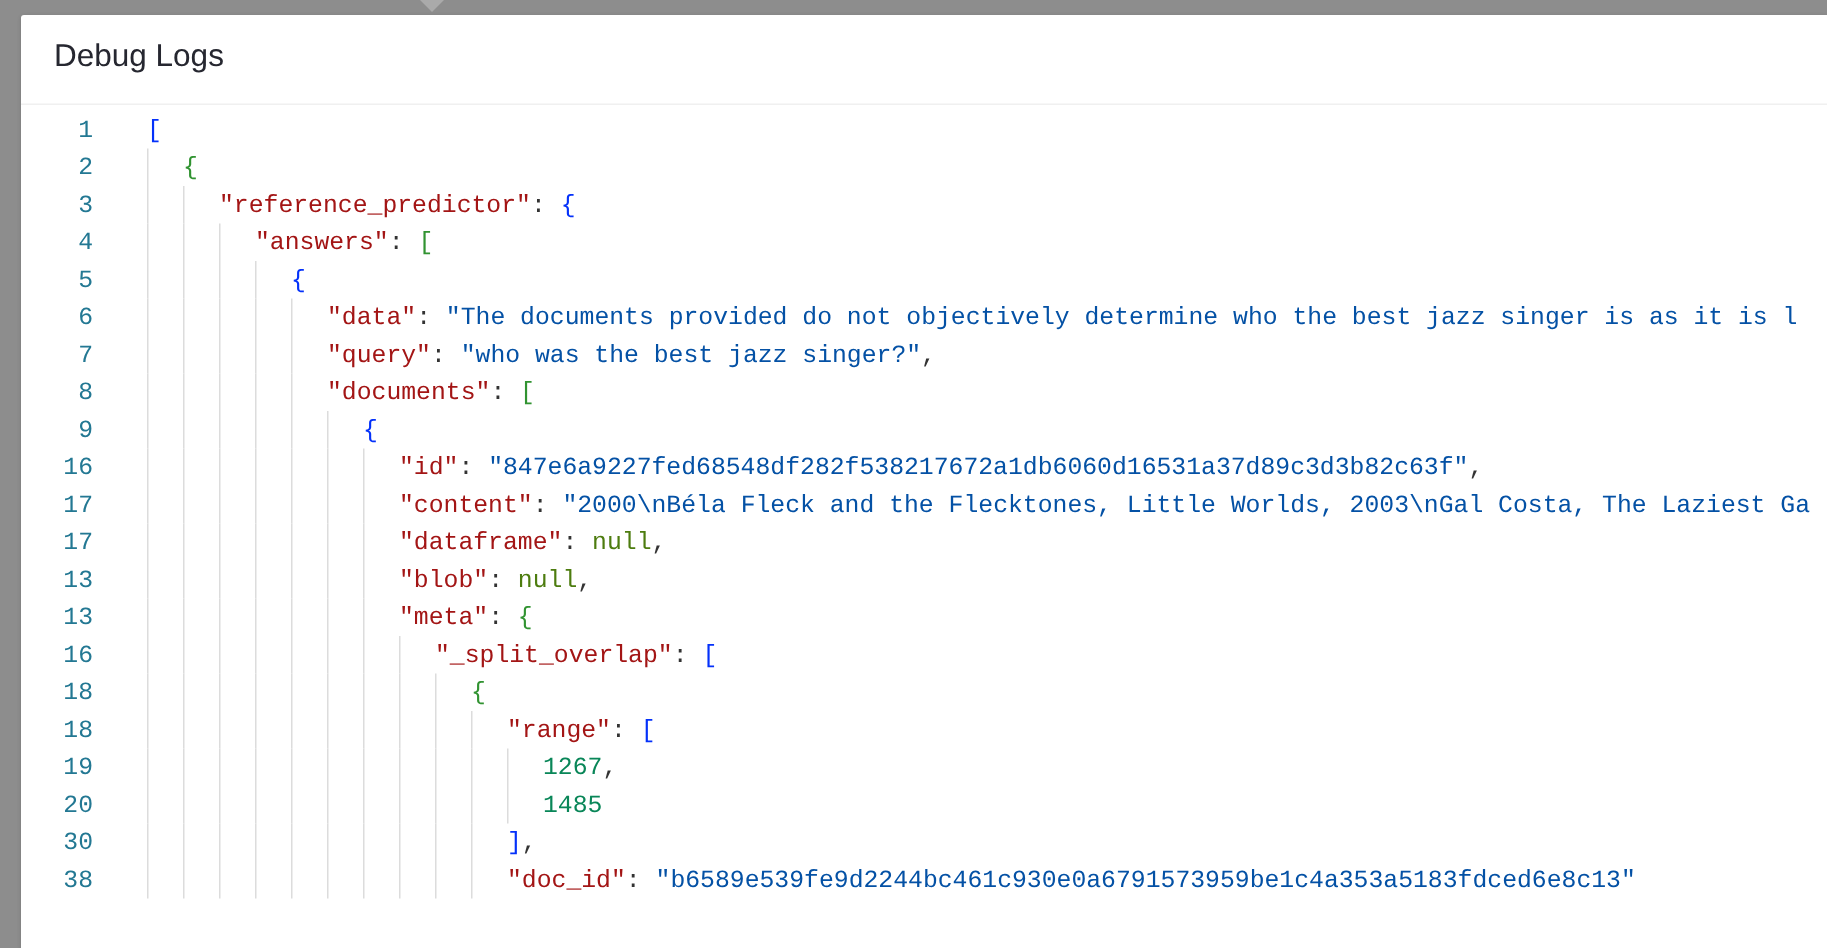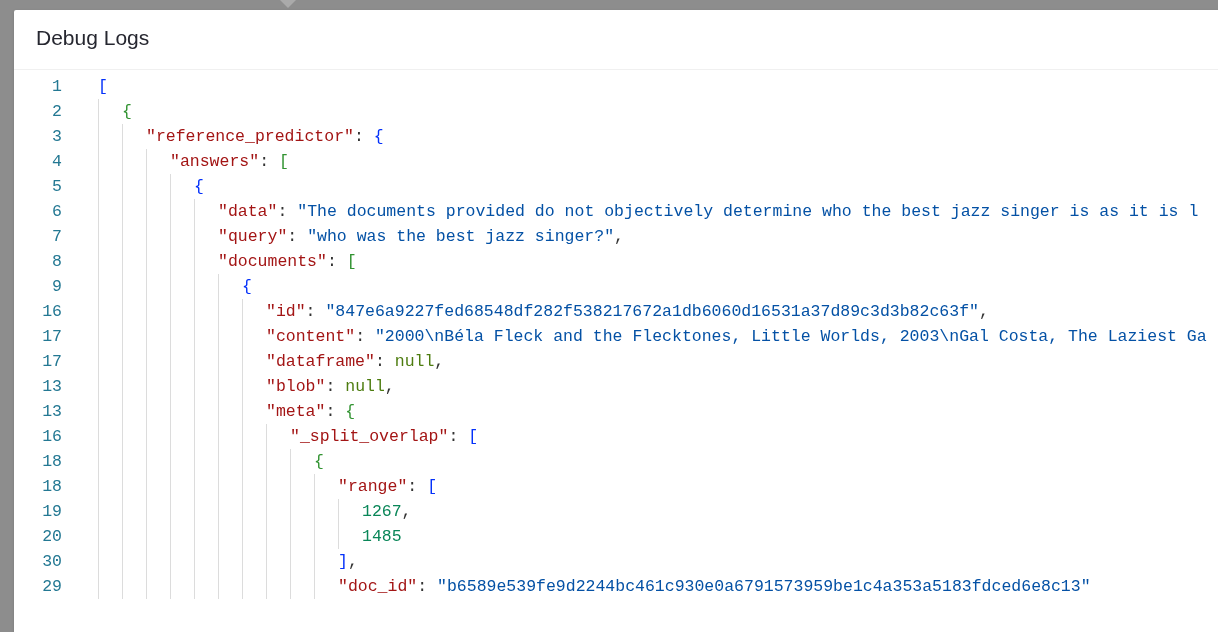--- a/index.html
+++ b/index.html
@@ -120,17 +120,17 @@
         <div>17</div>
         <div>17</div>
         <div>13</div>
         <div>13</div>
         <div>16</div>
         <div>18</div>
         <div>18</div>
         <div>19</div>
         <div>20</div>
         <div>30</div>
-        <div>29</div>
+        <div>38</div>
       </div>
     <div class="code" id="code"><div class="row"><span class="guides"></span><span class="content" style="margin-left: 0px;"><span class="sp-brace">[</span></span></div><div class="row"><span class="guides"><span class="guide"></span></span><span class="content" style="margin-left: 24px;"><span class="sp-brace2">{</span></span></div><div class="row"><span class="guides"><span class="guide"></span><span class="guide"></span></span><span class="content" style="margin-left: 48px;"><span class="sp-key">"reference_predictor"</span><span class="sp-punc">: </span><span class="sp-brace">{</span></span></div><div class="row"><span class="guides"><span class="guide"></span><span class="guide"></span><span class="guide"></span></span><span class="content" style="margin-left: 72px;"><span class="sp-key">"answers"</span><span class="sp-punc">: </span><span class="sp-brace2">[</span></span></div><div class="row"><span class="guides"><span class="guide"></span><span class="guide"></span><span class="guide"></span><span class="guide"></span></span><span class="content" style="margin-left: 96px;"><span class="sp-brace">{</span></span></div><div class="row"><span class="guides"><span class="guide"></span><span class="guide"></span><span class="guide"></span><span class="guide"></span><span class="guide"></span></span><span class="content" style="margin-left: 120px;"><span class="sp-key">"data"</span><span class="sp-punc">: </span><span class="sp-str">"The documents provided do not objectively determine who the best jazz singer is as it is l</span></span></div><div class="row"><span class="guides"><span class="guide"></span><span class="guide"></span><span class="guide"></span><span class="guide"></span><span class="guide"></span></span><span class="content" style="margin-left: 120px;"><span class="sp-key">"query"</span><span class="sp-punc">: </span><span class="sp-str">"who was the best jazz singer?"</span><span class="sp-punc">,</span></span></div><div class="row"><span class="guides"><span class="guide"></span><span class="guide"></span><span class="guide"></span><span class="guide"></span><span class="guide"></span></span><span class="content" style="margin-left: 120px;"><span class="sp-key">"documents"</span><span class="sp-punc">: </span><span class="sp-brace2">[</span></span></div><div class="row"><span class="guides"><span class="guide"></span><span class="guide"></span><span class="guide"></span><span class="guide"></span><span class="guide"></span><span class="guide"></span></span><span class="content" style="margin-left: 144px;"><span class="sp-brace">{</span></span></div><div class="row"><span class="guides"><span class="guide"></span><span class="guide"></span><span class="guide"></span><span class="guide"></span><span class="guide"></span><span class="guide"></span><span class="guide"></span></span><span class="content" style="margin-left: 168px;"><span class="sp-key">"id"</span><span class="sp-punc">: </span><span class="sp-str">"847e6a9227fed68548df282f538217672a1db6060d16531a37d89c3d3b82c63f"</span><span class="sp-punc">,</span></span></div><div class="row"><span class="guides"><span class="guide"></span><span class="guide"></span><span class="guide"></span><span class="guide"></span><span class="guide"></span><span class="guide"></span><span class="guide"></span></span><span class="content" style="margin-left: 168px;"><span class="sp-key">"content"</span><span class="sp-punc">: </span><span class="sp-str">"2000\nBéla Fleck and the Flecktones, Little Worlds, 2003\nGal Costa, The Laziest Ga</span></span></div><div class="row"><span class="guides"><span class="guide"></span><span class="guide"></span><span class="guide"></span><span class="guide"></span><span class="guide"></span><span class="guide"></span><span class="guide"></span></span><span class="content" style="margin-left: 168px;"><span class="sp-key">"dataframe"</span><span class="sp-punc">: </span><span class="sp-null">null</span><span class="sp-punc">,</span></span></div><div class="row"><span class="guides"><span class="guide"></span><span class="guide"></span><span class="guide"></span><span class="guide"></span><span class="guide"></span><span class="guide"></span><span class="guide"></span></span><span class="content" style="margin-left: 168px;"><span class="sp-key">"blob"</span><span class="sp-punc">: </span><span class="sp-null">null</span><span class="sp-punc">,</span></span></div><div class="row"><span class="guides"><span class="guide"></span><span class="guide"></span><span class="guide"></span><span class="guide"></span><span class="guide"></span><span class="guide"></span><span class="guide"></span></span><span class="content" style="margin-left: 168px;"><span class="sp-key">"meta"</span><span class="sp-punc">: </span><span class="sp-brace2">{</span></span></div><div class="row"><span class="guides"><span class="guide"></span><span class="guide"></span><span class="guide"></span><span class="guide"></span><span class="guide"></span><span class="guide"></span><span class="guide"></span><span class="guide"></span></span><span class="content" style="margin-left: 192px;"><span class="sp-key">"_split_overlap"</span><span class="sp-punc">: </span><span class="sp-brace">[</span></span></div><div class="row"><span class="guides"><span class="guide"></span><span class="guide"></span><span class="guide"></span><span class="guide"></span><span class="guide"></span><span class="guide"></span><span class="guide"></span><span class="guide"></span><span class="guide"></span></span><span class="content" style="margin-left: 216px;"><span class="sp-brace2">{</span></span></div><div class="row"><span class="guides"><span class="guide"></span><span class="guide"></span><span class="guide"></span><span class="guide"></span><span class="guide"></span><span class="guide"></span><span class="guide"></span><span class="guide"></span><span class="guide"></span><span class="guide"></span></span><span class="content" style="margin-left: 240px;"><span class="sp-key">"range"</span><span class="sp-punc">: </span><span class="sp-brace">[</span></span></div><div class="row"><span class="guides"><span class="guide"></span><span class="guide"></span><span class="guide"></span><span class="guide"></span><span class="guide"></span><span class="guide"></span><span class="guide"></span><span class="guide"></span><span class="guide"></span><span class="guide"></span><span class="guide"></span></span><span class="content" style="margin-left: 264px;"><span class="sp-num">1267</span><span class="sp-punc">,</span></span></div><div class="row"><span class="guides"><span class="guide"></span><span class="guide"></span><span class="guide"></span><span class="guide"></span><span class="guide"></span><span class="guide"></span><span class="guide"></span><span class="guide"></span><span class="guide"></span><span class="guide"></span><span class="guide"></span></span><span class="content" style="margin-left: 264px;"><span class="sp-num">1485</span></span></div><div class="row"><span class="guides"><span class="guide"></span><span class="guide"></span><span class="guide"></span><span class="guide"></span><span class="guide"></span><span class="guide"></span><span class="guide"></span><span class="guide"></span><span class="guide"></span><span class="guide"></span></span><span class="content" style="margin-left: 240px;"><span class="sp-brace">]</span><span class="sp-punc">,</span></span></div><div class="row"><span class="guides"><span class="guide"></span><span class="guide"></span><span class="guide"></span><span class="guide"></span><span class="guide"></span><span class="guide"></span><span class="guide"></span><span class="guide"></span><span class="guide"></span><span class="guide"></span></span><span class="content" style="margin-left: 240px;"><span class="sp-key">"doc_id"</span><span class="sp-punc">: </span><span class="sp-str">"b6589e539fe9d2244bc461c930e0a6791573959be1c4a353a5183fdced6e8c13"</span></span></div></div>
   </div>
 </div>
 
 </body></html>

